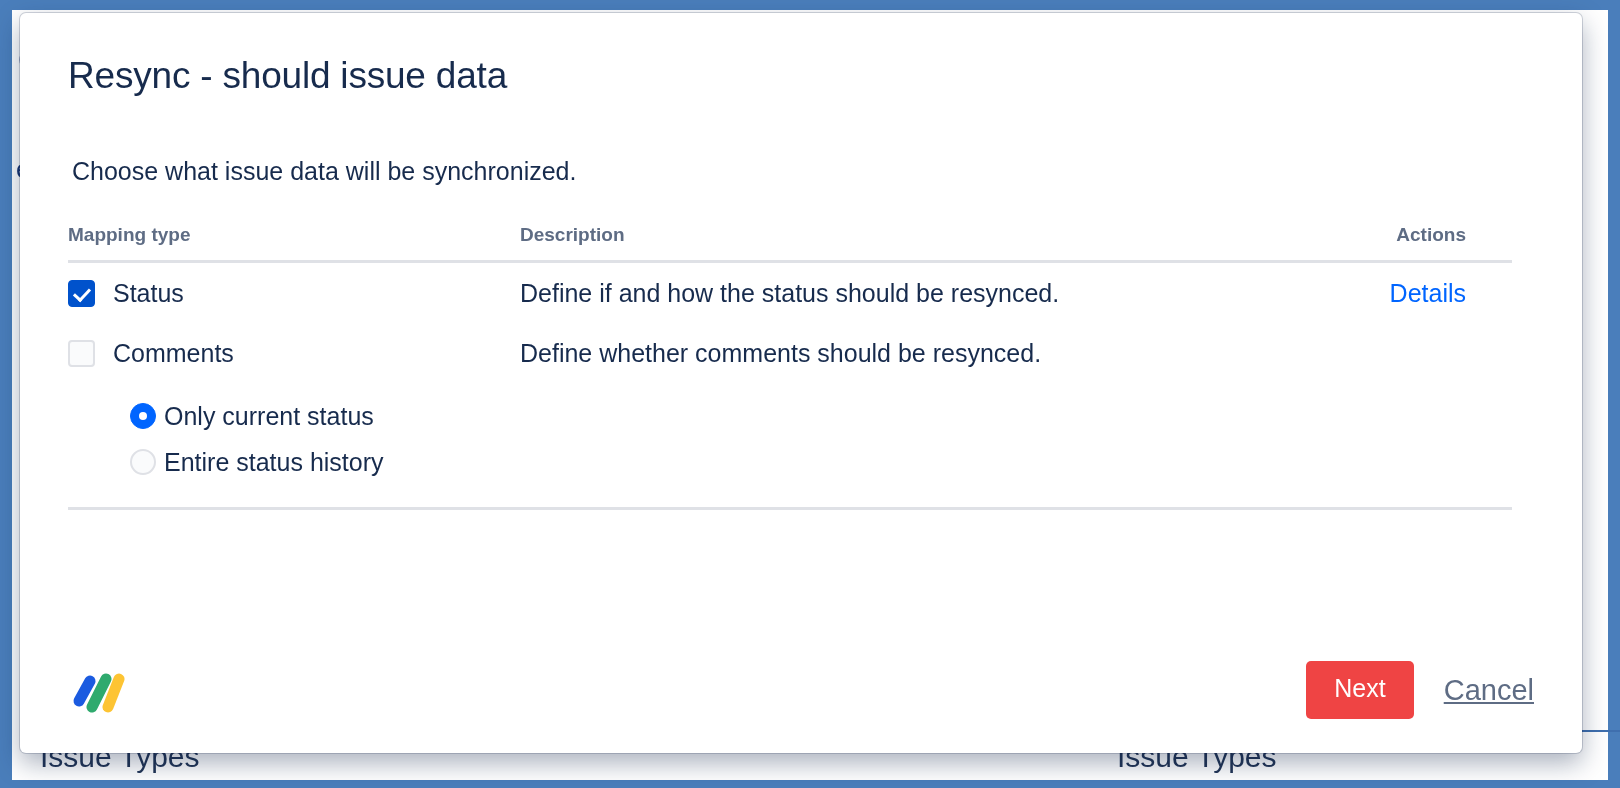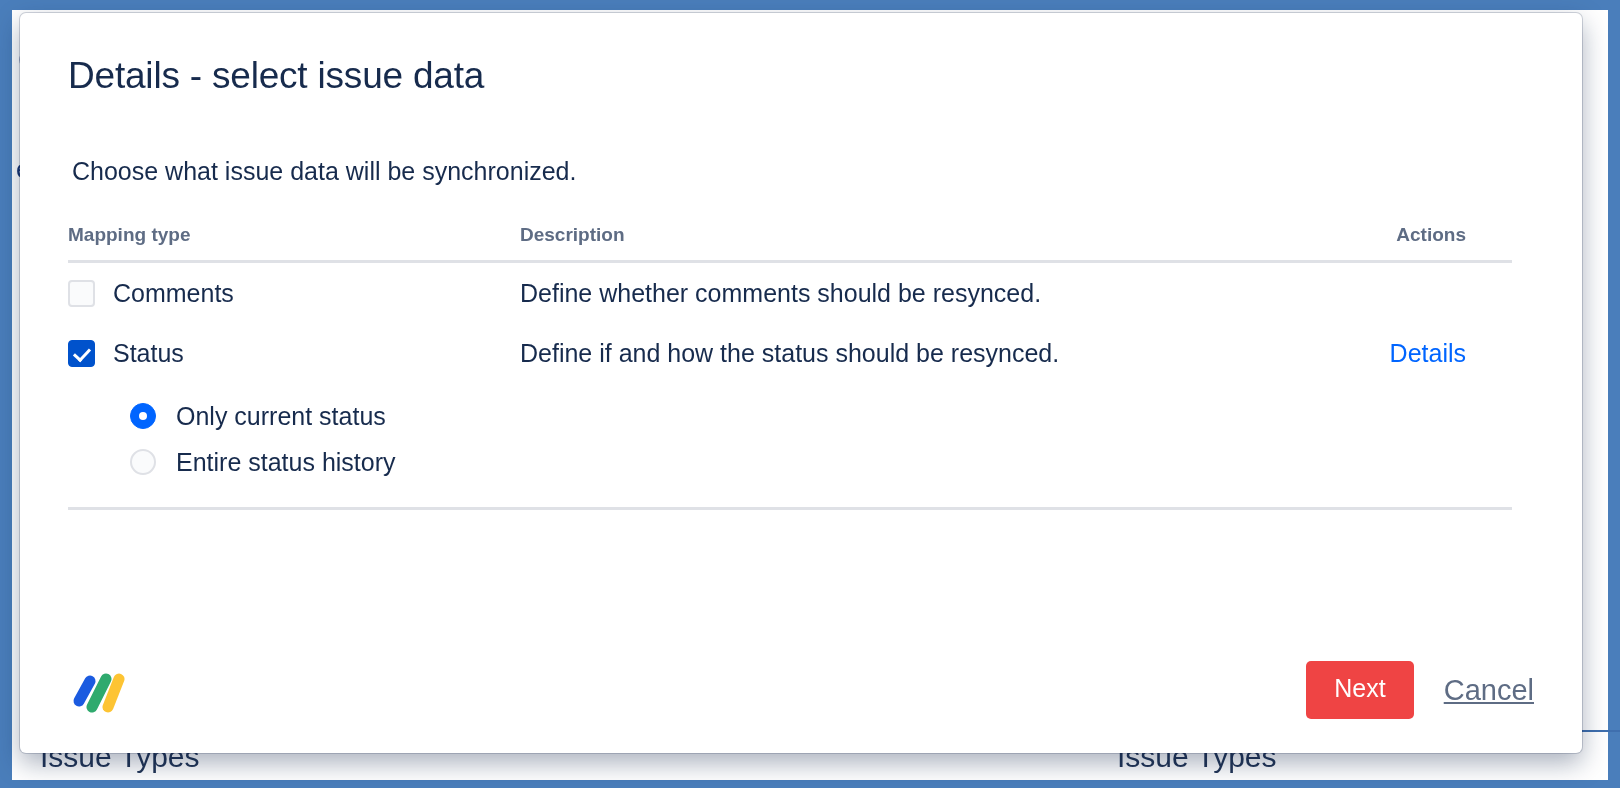--- a/index.html
+++ b/index.html
@@ -152,21 +152,21 @@
   }
 
   
   #status-options {
     margin-left: 62px;
     padding-top: 4px;
   }
   .radio-row {
     display: flex;
     align-items: center;
-    gap: 20px;
+    gap: 8px;
     height: 46px;
     cursor: pointer;
   }
   .rdo {
     width: 26px; height: 26px;
     border-radius: 50%;
     box-sizing: border-box;
     flex: 0 0 auto;
     position: relative;
   }
@@ -232,21 +232,21 @@
     <div class="bg-rule" style="top:720px;"></div>
     <div class="bg-text" id="bg-issue-types-left">Issue Types</div>
     <div class="bg-text" id="bg-issue-types-right">Issue Types</div>
     <div class="bg-text" id="bg-left-fragment-1">C</div>
     <div class="bg-text" id="bg-left-fragment-2">es</div>
   </div>
 </div>
 
 <div id="modal">
 
-  <h1 id="modal-title">Details - select issue data</h1>
+  <h1 id="modal-title">Resync - should issue data</h1>
 
   <p id="modal-subtitle">Choose what issue data will be synchronized.</p>
 
   <table id="mapping-table">
     <colgroup>
       <col class="col-type">
         <col class="col-desc">
         <col class="col-act">
     </colgroup>
     <thead>
@@ -255,39 +255,39 @@
         <th>Description</th>
         <th class="actions-head">Actions</th>
       </tr>
     </thead>
     <tbody>
 
 
       <tr>
         <td>
           <div class="type-cell">
-            <span class="cbx off"></span>
-            <span>Comments</span>
-          </div>
-        </td>
-        <td>Define whether comments should be resynced.</td>
-        <td class="actions-cell"></td>
-      </tr>
-
-      <tr>
-        <td>
-          <div class="type-cell">
             <span class="cbx on"></span>
             <span>Status</span>
           </div>
         </td>
         <td>Define if and how the status should be resynced.</td>
         <td class="actions-cell">
           <a class="details-link">Details</a>
         </td>
+      </tr>
+
+      <tr>
+        <td>
+          <div class="type-cell">
+            <span class="cbx off"></span>
+            <span>Comments</span>
+          </div>
+        </td>
+        <td>Define whether comments should be resynced.</td>
+        <td class="actions-cell"></td>
       </tr>
 
       <tr>
         <td colspan="3" style="padding-top:6px;padding-bottom:0;">
           <div id="status-options">
             <div class="radio-row">
               <span class="rdo on"></span>
               <span class="radio-label">Only current status</span>
             </div>
             <div class="radio-row">

